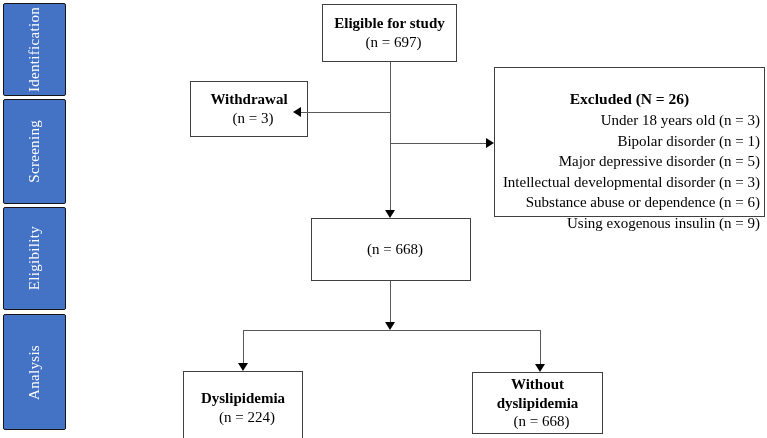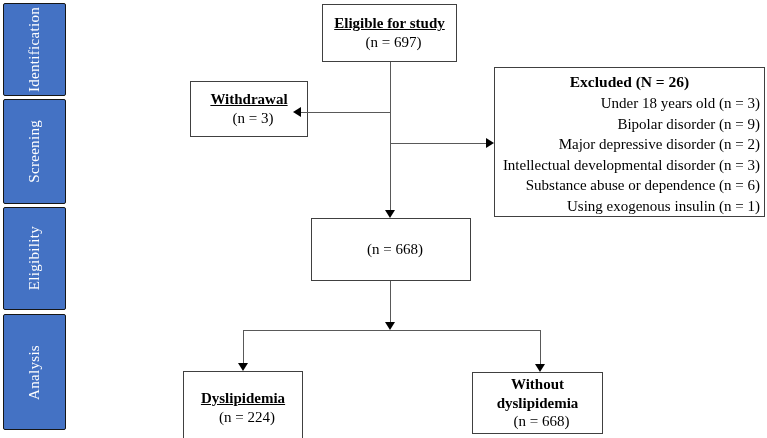--- a/index.html
+++ b/index.html
@@ -32,30 +32,30 @@
   .fbox{
     position:absolute;
     background:#ffffff;
     border:1px solid #404040;
     box-sizing:border-box;
     display:flex;flex-direction:column;
     align-items:center;justify-content:center;
     text-align:center;
   }
   .box-title{font-weight:bold;font-size:15px;line-height:1.25;}
-  .nw{white-space:nowrap;text-decoration:underline;}
+  .nw{white-space:nowrap;}
   .box-count{font-size:15px;line-height:1.25;margin-left:8px;}
   
   #excluded{
     position:absolute;
     left:494px;top:67px;width:271px;height:150px;
     background:#ffffff;
     border:1px solid #404040;
     box-sizing:border-box;
-    padding:3px 4px 0 4px;
+    padding:20px 4px 0 4px;
   }
   #excluded .ex-title{
     font-weight:bold;font-size:15.5px;line-height:22px;text-align:center;
   }
   #excluded .ex-item{
     font-size:15px;line-height:20.5px;text-align:right;white-space:nowrap;
   }
   
   .line{position:absolute;background:#595959;}
   .arr{position:absolute;width:0;height:0;}
@@ -87,25 +87,25 @@
   </div>
 
   <div class="fbox" style="left:190px;top:81px;width:118px;height:56px;">
     <div class="box-title nw">Withdrawal</div>
     <div class="box-count">(n = 3)</div>
   </div>
 
   <div id="excluded">
     <div class="ex-title">Excluded (N = 26)</div>
     <div class="ex-item">Under 18 years old (n = 3)</div>
-    <div class="ex-item">Bipolar disorder (n = 9)</div>
-    <div class="ex-item">Major depressive disorder (n = 2)</div>
+    <div class="ex-item">Bipolar disorder (n = 1)</div>
+    <div class="ex-item">Major depressive disorder (n = 5)</div>
     <div class="ex-item">Intellectual developmental disorder (n = 3)</div>
     <div class="ex-item">Substance abuse or dependence (n = 6)</div>
-    <div class="ex-item">Using exogenous insulin (n = 1)</div>
+    <div class="ex-item">Using exogenous insulin (n = 9)</div>
   </div>
 
   <div class="fbox" style="left:311px;top:218px;width:160px;height:63px;">
     <div class="box-count">(n = 668)</div>
   </div>
 
   <div class="fbox" style="left:183px;top:371px;width:120px;height:73px;">
     <div class="box-title nw">Dyslipidemia</div>
     <div class="box-count">(n = 224)</div>
   </div>

